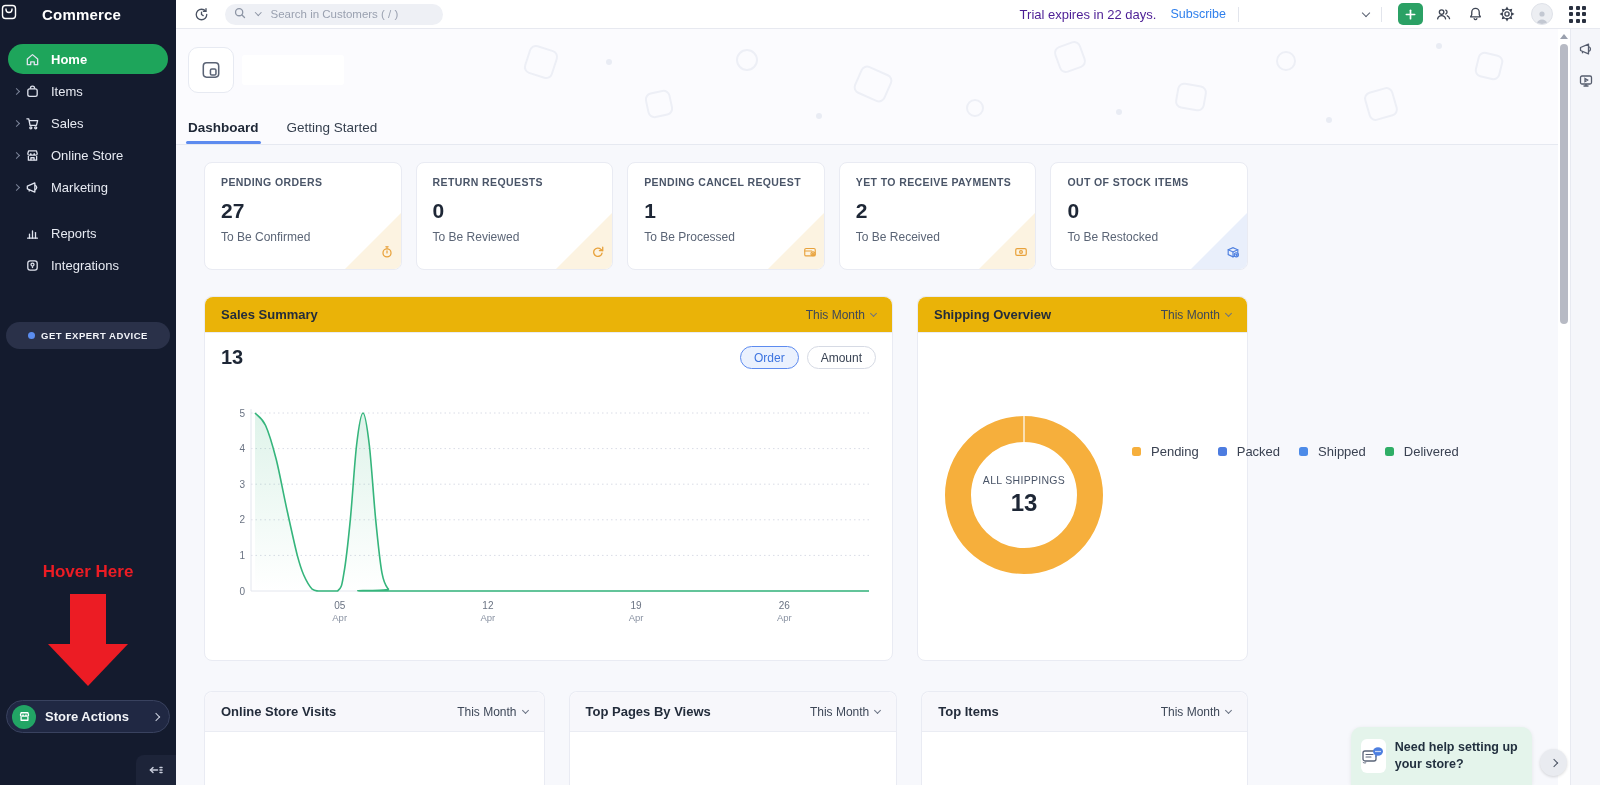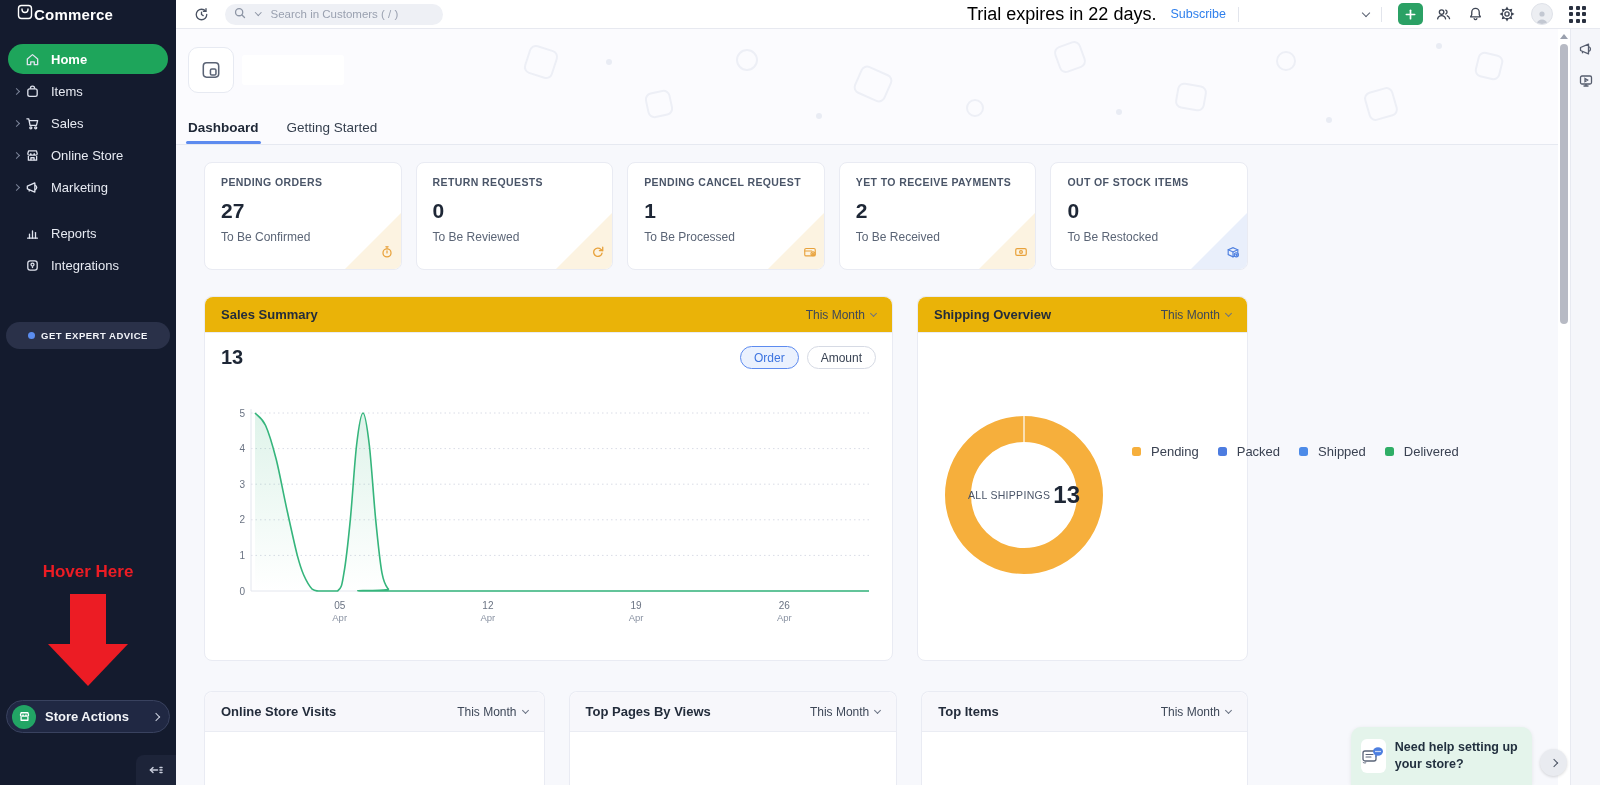--- a/index.html
+++ b/index.html
@@ -6,21 +6,21 @@
   html,body { width:1600px; height:785px; overflow:hidden; }
   body { font-family:"Liberation Sans", sans-serif; background:#fff; position:relative; color:#232C3B; }
 
   
   .chev { display:inline-block; width:6px; height:6px; border-right:1.5px solid currentColor; border-bottom:1.5px solid currentColor; }
   .chev.down { transform:rotate(45deg); margin-top:-3px; }
   .chev.right { transform:rotate(-45deg); }
 
   
   .sidebar { position:absolute; left:0; top:0; width:176px; height:785px; background:#141B2E; z-index:20; }
-  .brand { height:28px; display:flex; align-items:center; gap:0; padding:0 16px; color:#fff; }
+  .brand { height:28px; display:flex; align-items:center; gap:24px; padding:0 0; color:#fff; }
   .brand-name { font-size:15px; font-weight:bold; letter-spacing:.2px; }
   .nav { margin-top:16px; }
   .nav-item { height:30px; margin:0 8px 2px; border-radius:15px; display:flex; align-items:center; color:#E7EAF2; font-size:13px; cursor:pointer; }
   .nav-item .slot { width:16px; display:flex; justify-content:center; color:#7C8499; }
   .nav-item .slot .chev { width:5px; height:5px; }
   .nav-item .nicon { width:17px; display:flex; justify-content:center; margin-right:10px; color:#DFE3EE; }
   .nav-item.active { background:#1EA55B; color:#fff; font-weight:bold; }
   .nav-item.group-gap { margin-top:16px; }
   .expert-pill { position:absolute; left:6px; right:6px; top:322px; height:27px; background:#2A3149; border-radius:14px; display:flex; align-items:center; justify-content:center; gap:6px; color:#F2F4F9; font-size:9.5px; font-weight:bold; letter-spacing:.5px; cursor:pointer; }
   .expert-dot { width:7px; height:7px; border-radius:50%; background:#5B8DEF; }
@@ -35,21 +35,21 @@
   .collapse-box { position:absolute; right:0; bottom:0; width:40px; height:30px; background:#1D2439; border-top-left-radius:8px; display:flex; align-items:center; justify-content:center; color:#C7CCDA; cursor:pointer; }
 
   
   .topbar { position:absolute; left:176px; top:0; right:0; height:29px; background:#fff; border-bottom:1px solid #E7E9F0; display:flex; align-items:center; z-index:15; }
   .tb-history { margin-left:18px; color:#4A5262; display:flex; cursor:pointer; }
   .searchbox { margin-left:16px; width:218px; height:21px; background:#EEF0F5; border-radius:11px; display:flex; align-items:center; padding:0 9px; gap:10px; color:#8D95A5; cursor:text; }
   .searchbox input { border:none; outline:none; background:transparent; font-size:11.5px; color:#5A6272; width:140px; font-family:inherit; }
   .searchbox input::placeholder { color:#9AA1B0; }
   .searchbox .chev { width:4.5px; height:4.5px; color:#8D95A5; }
   .tb-spacer { flex:1; }
-  .trial-text { font-size:18px; color:#000000;text-align:center; }
+  .trial-text { font-size:13px; color:#4c1d95;text-align:center; }
   .subscribe { font-size:12.5px; color:#2E7FEC; margin-left:14px; cursor:pointer; }
   .tb-divider { width:1px; height:15px; background:#E2E5EC; margin:0 12px; }
   .account-select { width:118px; height:22px; background:#fff; display:flex; align-items:center; justify-content:flex-end; gap:8px; color:#5A6272; cursor:pointer; }
   .add-btn { width:25px; height:22px; border-radius:5px; background:#2BA165; color:#fff; display:flex; align-items:center; justify-content:center; font-size:15px; font-weight:bold; margin:0 4px; cursor:pointer; }
   .tb-icon { margin:0 8px; color:#3E4554; display:flex; cursor:pointer; }
   .avatar { width:22px; height:22px; border-radius:50%; background:#ECEEF2; border:1px solid #DFE2E9; margin:0 8px; display:flex; align-items:flex-end; justify-content:center; overflow:hidden; cursor:pointer; }
   .apps-grid { display:grid; grid-template-columns:repeat(3,4px); grid-gap:2.5px; margin:0 14px 0 8px; cursor:pointer; }
   .apps-grid i { width:4px; height:4px; background:#2A3140; border-radius:1px; }
 
   
@@ -99,21 +99,21 @@
   .sales-body { position:relative; padding:13px 16px 0; }
   .sales-total { font-size:20px; font-weight:bold; color:#1E2736; }
   .toggle { position:absolute; right:16px; top:13px; display:flex; gap:8px; }
   .pill { height:23px; padding:0 13px; border-radius:12px; font-size:12px; display:flex; align-items:center; cursor:pointer; background:#fff; border:1px solid #D6DAE4; color:#3A4454; }
   .pill.active { background:#EAF1FE; border-color:#5D8BEF; color:#3D74E0; }
   #sales-chart { margin-top:26px; }
   #sales-chart text { font-family:"Liberation Sans", sans-serif; }
 
   .ship-card { width:331px; height:365px; position:relative; }
   .donut-wrap { position:absolute; left:18px; top:110px; width:176px; height:176px; }
-  .donut-center { position:absolute; left:0; top:0; width:176px; height:176px; display:flex; flex-direction:row; align-items:center; justify-content:center; gap:3px; pointer-events:none; }
+  .donut-center { position:absolute; left:0; top:0; width:176px; height:176px; display:flex; flex-direction:column; align-items:center; justify-content:center; gap:3px; pointer-events:none; }
   .donut-center .dl { font-size:10.5px; color:#4A5568; letter-spacing:.3px; }
   .donut-center .dv { font-size:24px; font-weight:bold; color:#1E2736; }
   .legend { position:absolute; left:214px; top:147px; display:flex; flex-direction:row; gap:19px; }
   .legend-item { display:flex; align-items:center; gap:10px; cursor:pointer; }
   .legend-swatch { width:9px; height:9px; border-radius:2.5px; background:#ccc; }
   .legend-label { font-size:13px; color:#3A4252; }
 
   .bottom-row { display:flex; gap:24px; margin-top:30px; width:1044px; }
   .b-card { height:120px; border-radius:8px 8px 0 0; border-bottom:none; }
   .b-card .panel-head { background:#F7F7FB; height:40px; }

